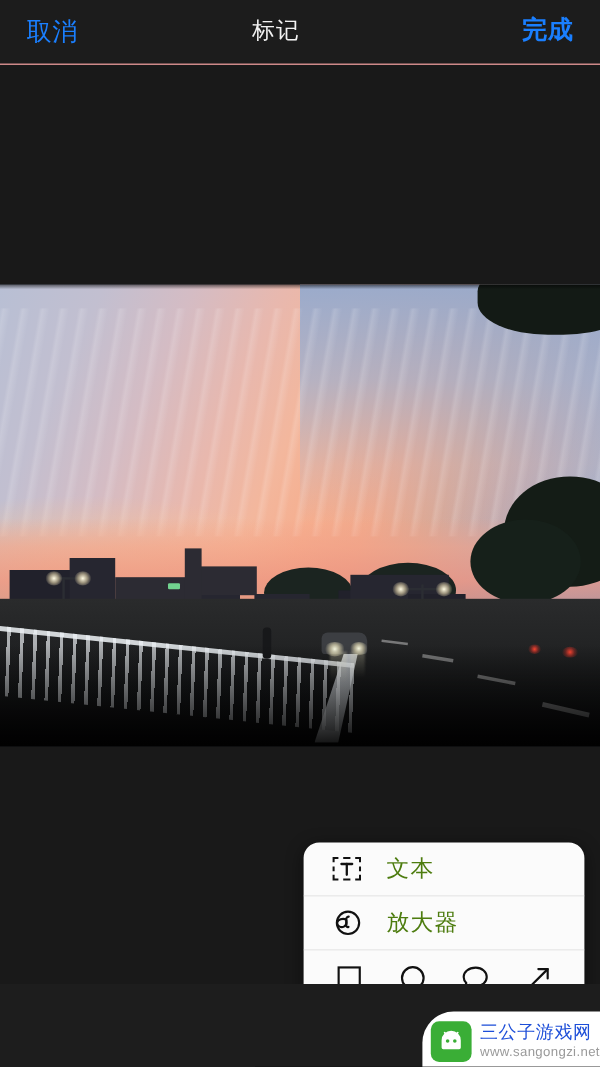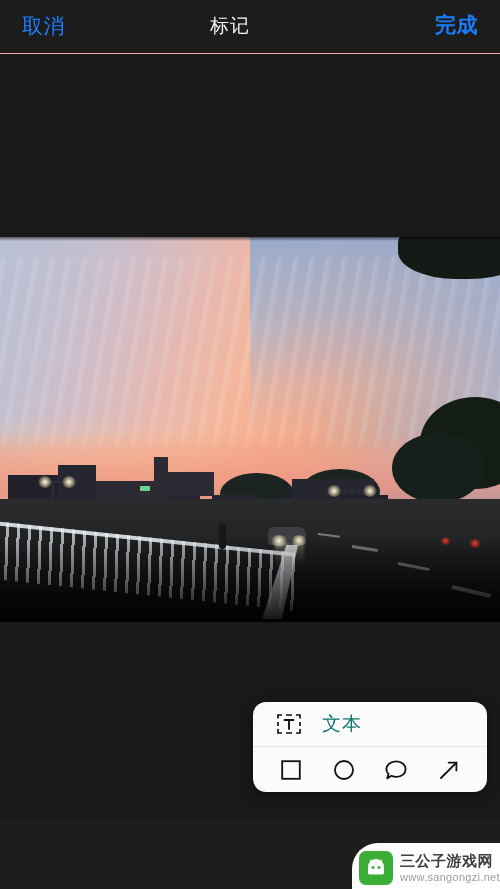--- a/index.html
+++ b/index.html
@@ -236,21 +236,21 @@
     cursor: pointer;
   }
   .menu-row .mi-icon {
     width: 34px; height: 30px;
     display: flex; align-items: center; justify-content: center;
     flex: none;
   }
   .menu-row .mi-label {
     margin-left: 16px;
     font-size: 19px;
-    color: #0f766e;
+    color: #4d7c0f;
     letter-spacing: 1px;
   }
   .shape-row {
     display: flex;
     align-items: center;
     justify-content: space-around;
     height: 45px;
     padding: 0 12px;
   }
   .shape-btn {
@@ -282,22 +282,22 @@
   #wm-logo {
     width: 34px; height: 34px;
     border-radius: 7px;
     background: #3aae36;
     display: flex; align-items: center; justify-content: center;
     flex: none;
   }
   #wm-text { margin-left: 7px; line-height: 1; }
   #wm-name {
     font-size: 15px;
-    font-weight: bold;
-    color: #404040;
+    font-weight: normal;
+    color: #1d4ed8;
     letter-spacing: 0.5px;
     white-space: nowrap;
   }
   #wm-url {
     margin-top: 4px;
     font-size: 11px;
     color: #9a9a9a;
     letter-spacing: 0.3px;
     white-space: nowrap;
   }
@@ -404,20 +404,32 @@
             <g fill="none" stroke="#111" stroke-width="1.9" stroke-linecap="round">
               <path d="M8.5 8 H17.5"></path>
               <path d="M13 8 V17"></path>
             </g>
           </svg>
         </span>
         <span class="mi-label">文本</span>
       </div>
 
 
+      <div class="menu-row">
+        <span class="mi-icon">
+          <svg width="28" height="26" viewBox="0 0 28 26">
+            <circle cx="15" cy="13" r="9.3" fill="none" stroke="#111" stroke-width="1.8"></circle>
+            <g fill="none" stroke="#111" stroke-width="1.8" stroke-linecap="round">
+              <path d="M13.6 10.2 C10.6 9 6.5 10 6 12.8 C5.5 15.6 9 17.4 11.6 16.2 C13.6 15.3 14 13.2 13.6 11 C13.3 9.2 14 8 15.6 7.8"></path>
+              <path d="M13.6 10.8 V15.4 C13.6 16.4 14.4 16.8 15.4 16.4"></path>
+            </g>
+          </svg>
+        </span>
+        <span class="mi-label">放大器</span>
+      </div>
 
       <div class="shape-row">
         <span class="shape-btn">
           <svg width="24" height="24" viewBox="0 0 24 24">
             <rect x="3.2" y="3.2" width="17.6" height="17.6" fill="none" stroke="#111" stroke-width="1.8"></rect>
           </svg>
         </span>
         <span class="shape-btn">
           <svg width="24" height="24" viewBox="0 0 24 24">
             <circle cx="12" cy="12" r="9" fill="none" stroke="#111" stroke-width="1.8"></circle>

